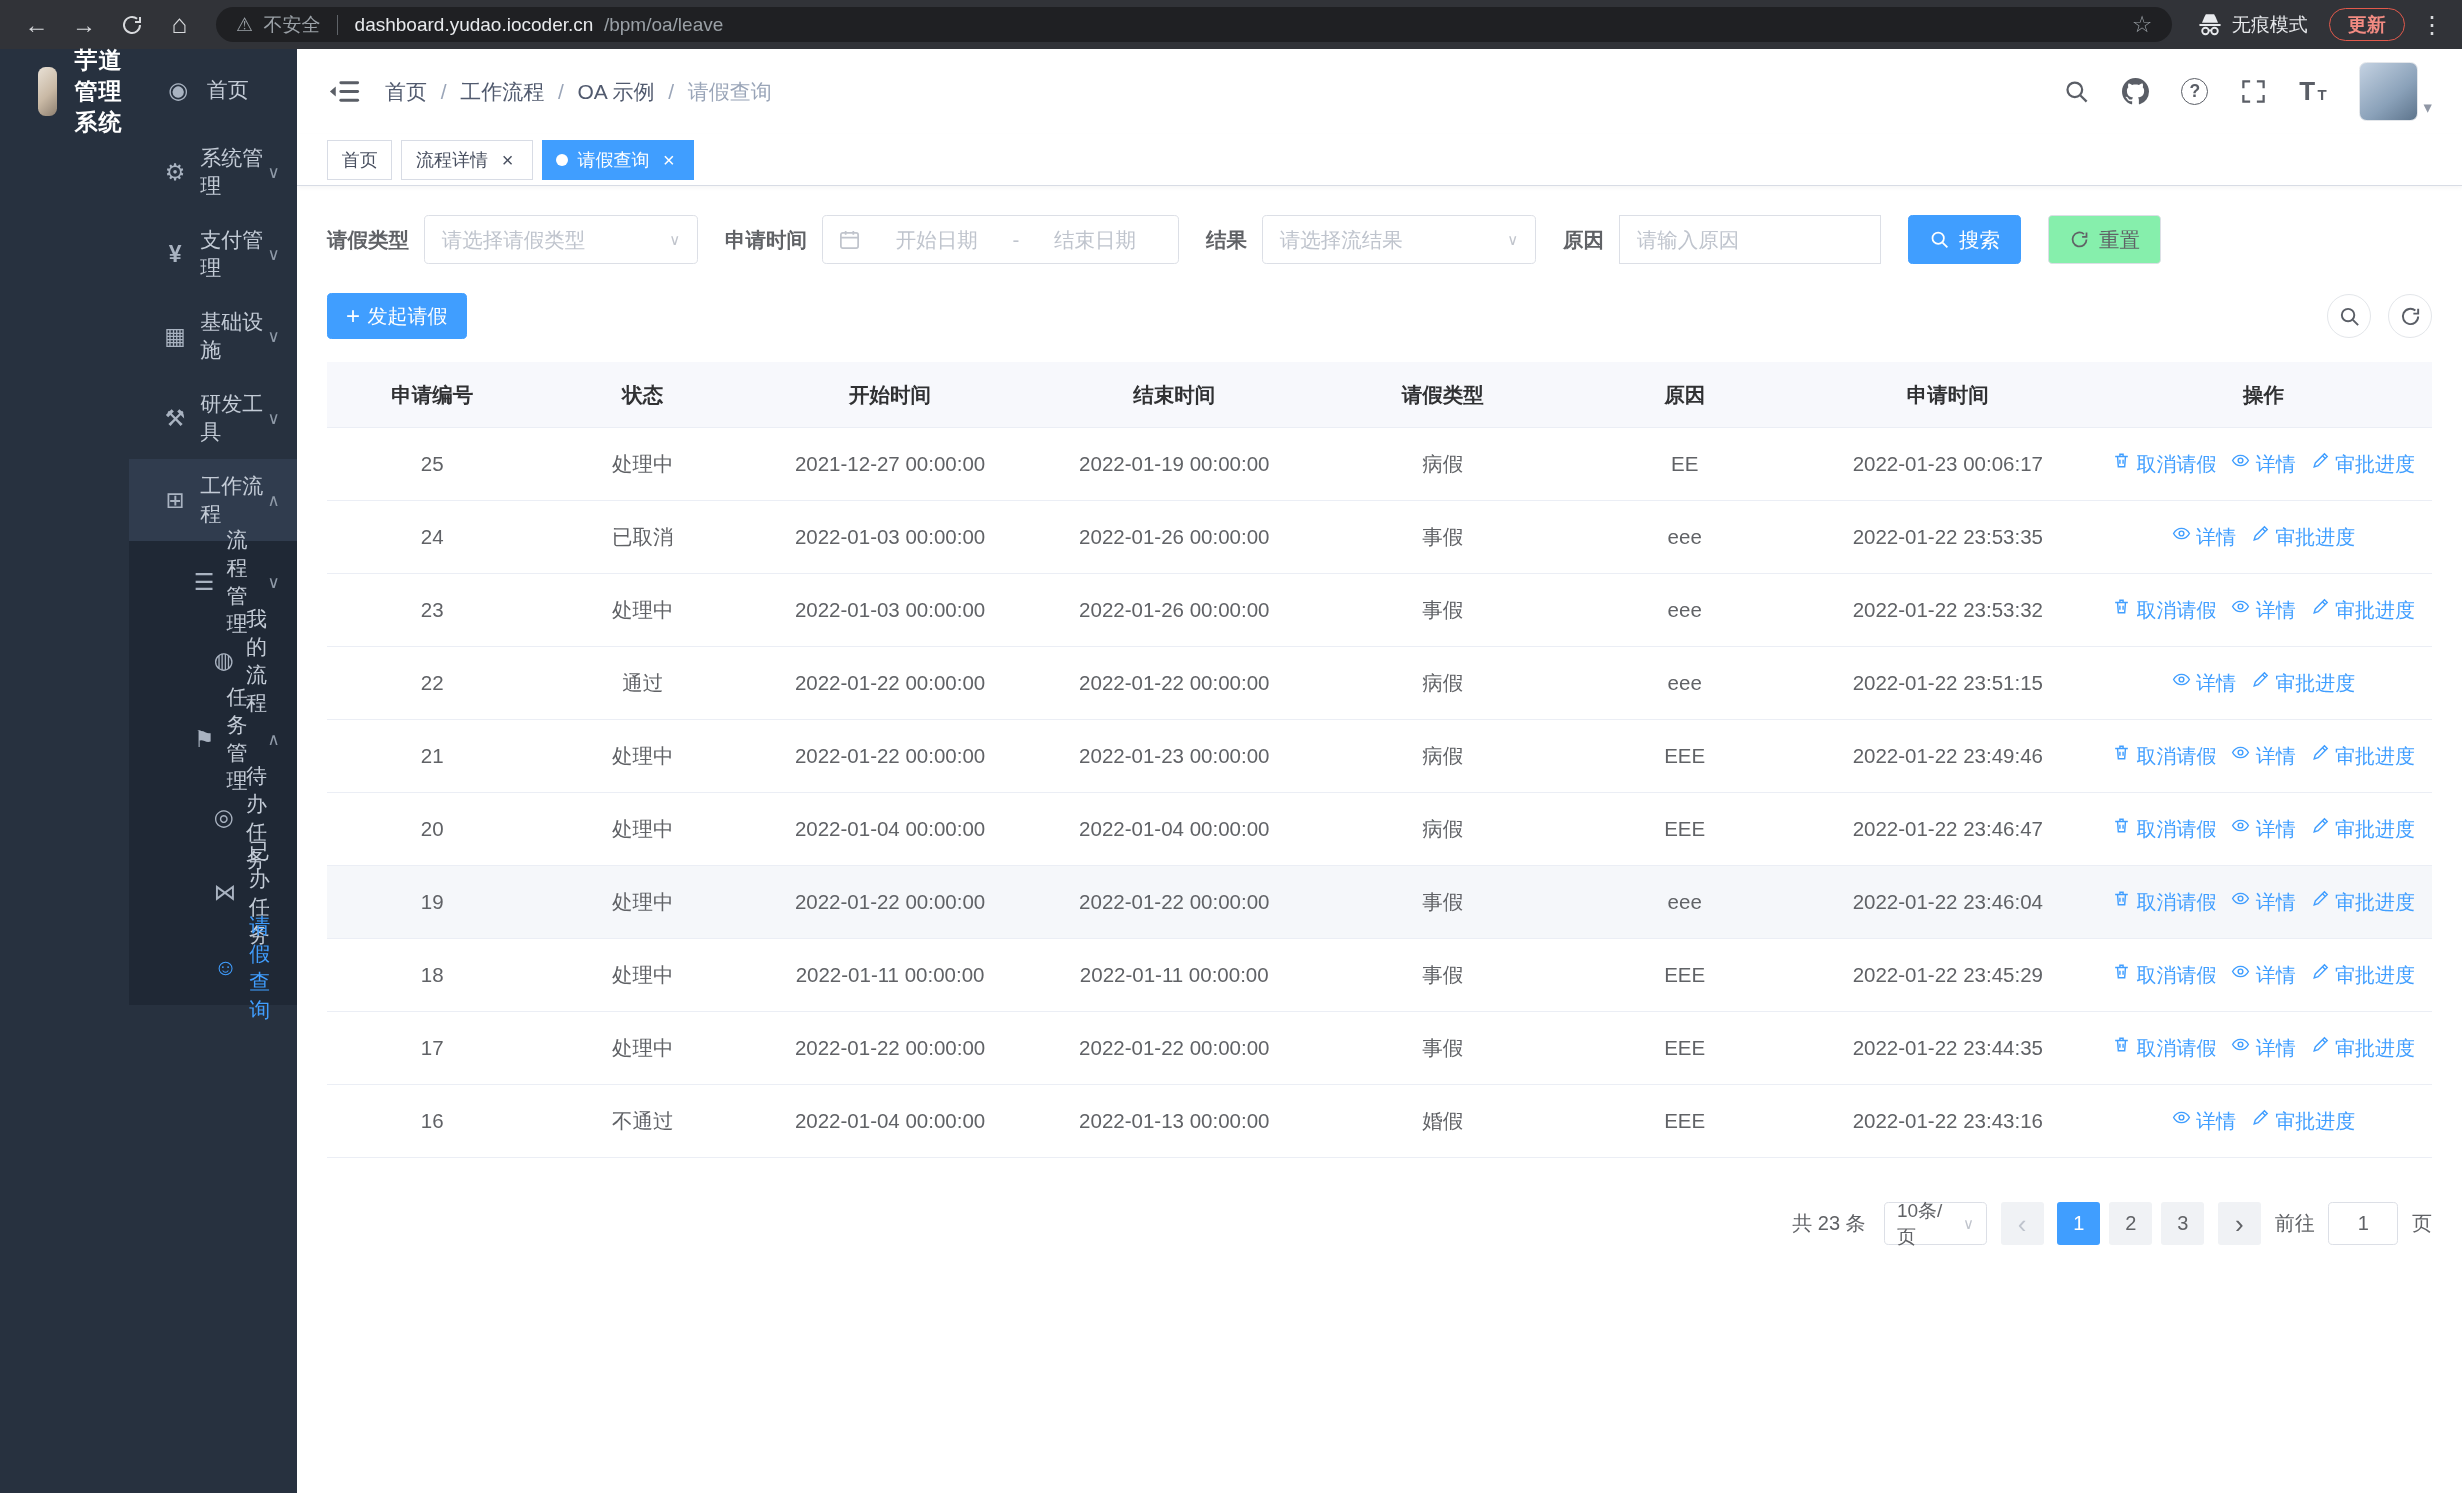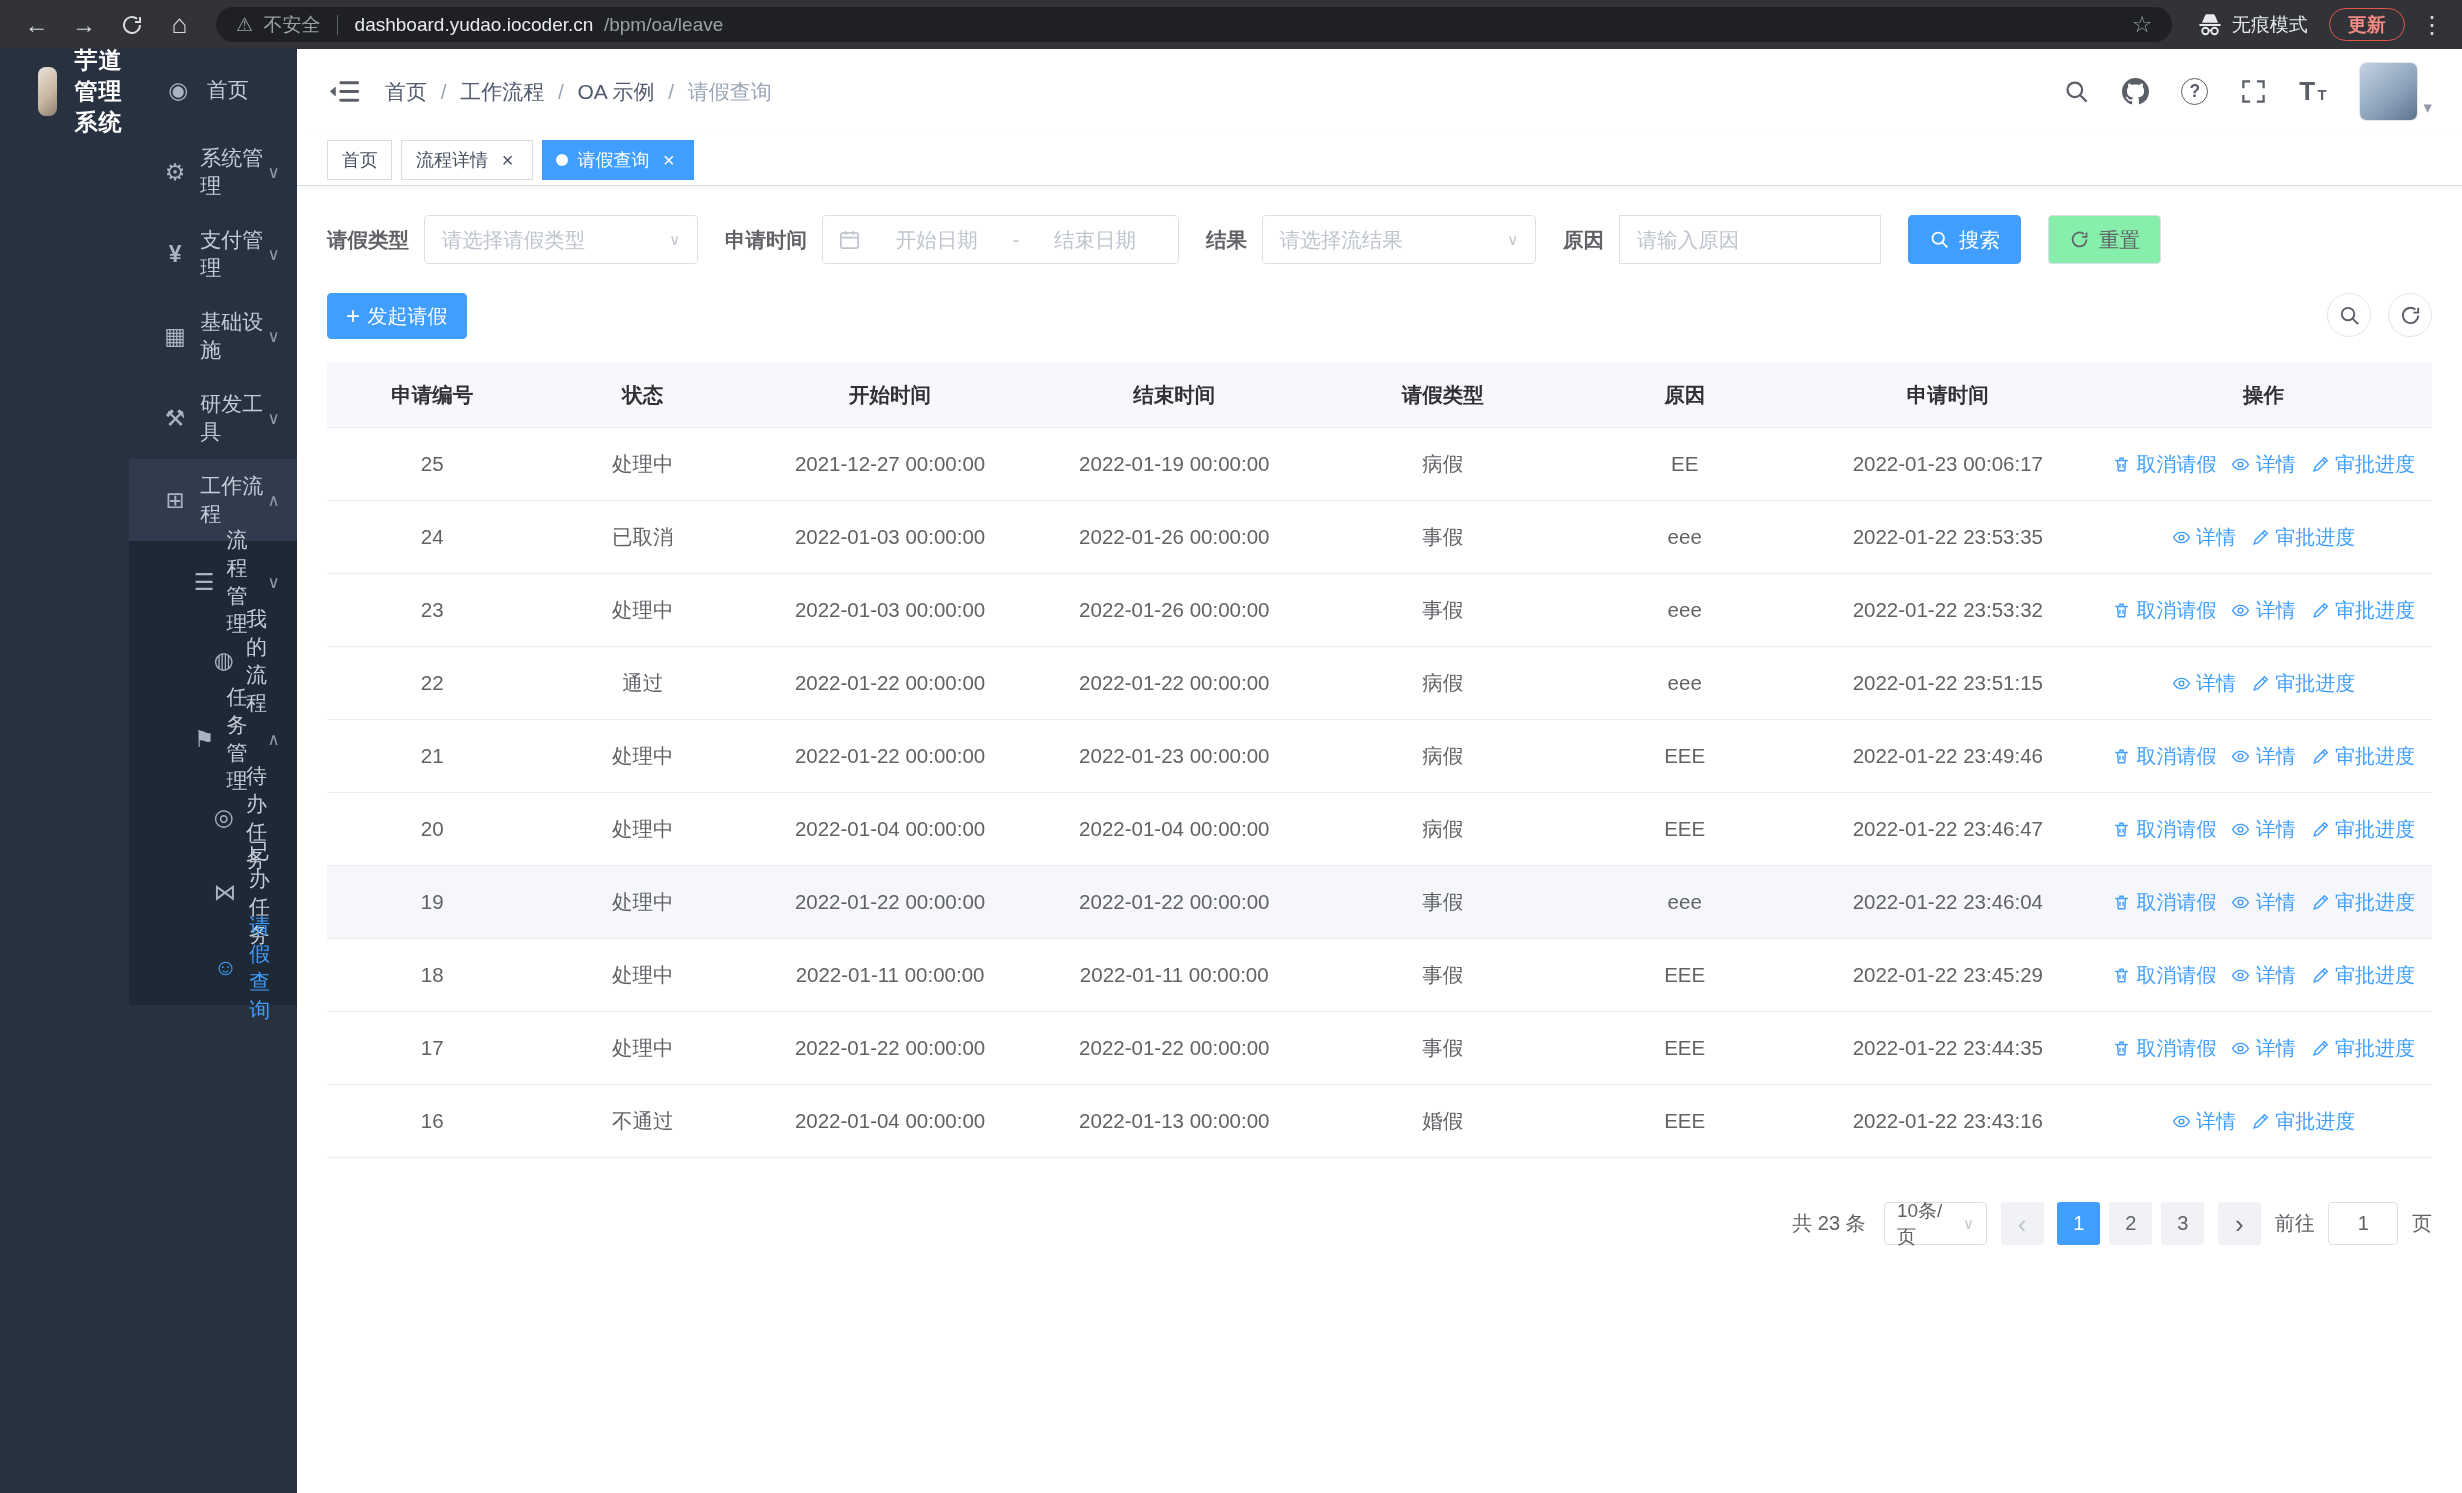--- a/index.html
+++ b/index.html
@@ -104,21 +104,21 @@
   .daterange{width:357px;height:49px;border:0.8px solid #dcdfe6;border-radius:4.6px;display:flex;align-items:center;padding:5px 15px;gap:7.6px;cursor:pointer}
   .daterange .svg-ic{width:23px;height:23px;color:#c0c4cc;flex-shrink:0}
   .daterange .ph{color:#bfc4cd;flex:1;text-align:center;white-space:nowrap}
   .range-sep{color:#bfc4cd}
   .text-input{width:262px;height:49px;border:0.8px solid #dcdfe6;border-radius:0;padding:0 16.7px;font-size:20.5px;color:#606266;outline:none;font-family:inherit}
   .text-input::placeholder{color:#bfc4cd}
   .btn{height:49px;display:inline-flex;align-items:center;gap:9px;padding:0 20px;border-radius:4.6px;border:0.8px solid #dcdfe6;background:#86efac;color:#606266;font-size:20.5px;cursor:pointer;font-family:inherit;white-space:nowrap}
   .btn .svg-ic{width:21px;height:21px}
   .btn.primary{background:#409eff;border-color:#409eff;color:#fff}
 
-  .toolbar{margin-top:29px;display:flex;}
+  .toolbar{margin-top:29px;display:flex;align-items:center}
   .btn.create{height:46px;font-size:20px;padding:0 18px;gap:7.6px}
   .plus{font-size:24px;line-height:1}
   .plus::before{content:"+"}
   .tb-right{margin-left:auto;display:flex;gap:16.7px}
   .icon-btn{width:44px;height:44px;border-radius:50%;border:0.8px solid #e3e6ea;display:flex;align-items:center;justify-content:center;color:#5a5e66;cursor:pointer}
   .icon-btn .svg-ic{width:23px;height:23px}
 
   
   .table{margin-top:23px;width:100%}
   .thead{display:flex;background:#f7f8fc;border-bottom:0.8px solid #ebeef5}
@@ -128,21 +128,21 @@
   .td{height:72px;display:flex;align-items:center;justify-content:center;color:#606266;font-size:20.5px;text-align:center}
   [data-col="id"]{width:10%}
   [data-col="status"]{width:10%}
   [data-col="start"]{width:13.5%}
   [data-col="end"]{width:13.5%}
   [data-col="type"]{width:12%}
   [data-col="reason"]{width:11%}
   [data-col="apply_time"]{width:14%}
   [data-col="actions"]{width:16%}
   .td.actions{gap:15px}
-  .act{color:#409eff;display:inline-flex;align-items:center;gap:5.3px;font-size:20px;cursor:pointer;text-decoration:none;white-space:nowrap}
+  .act{color:#409eff;display:inline-flex;gap:5.3px;font-size:20px;cursor:pointer;text-decoration:none;white-space:nowrap}
   .act .svg-ic{width:19px;height:19px}
 
   
   .pagination{margin-top:44px;display:flex;align-items:center;justify-content:flex-end;gap:13.7px;font-size:20px;color:#606266}
   .total{margin-right:4.6px;white-space:nowrap}
   .select.small{width:103px;height:43px;padding:0 12px}
   .select.small .val{color:#606266;font-size:19px}
   .pager-btn{min-width:43px;height:43px;border-radius:3px;background:#f0f2f5;color:#606266;display:inline-flex;align-items:center;justify-content:center;font-size:20px;cursor:pointer;padding:0 6px}
   .pager-btn.arrow{font-size:26px;line-height:1}
   .pager-btn.disabled{color:#bfc4cd}

